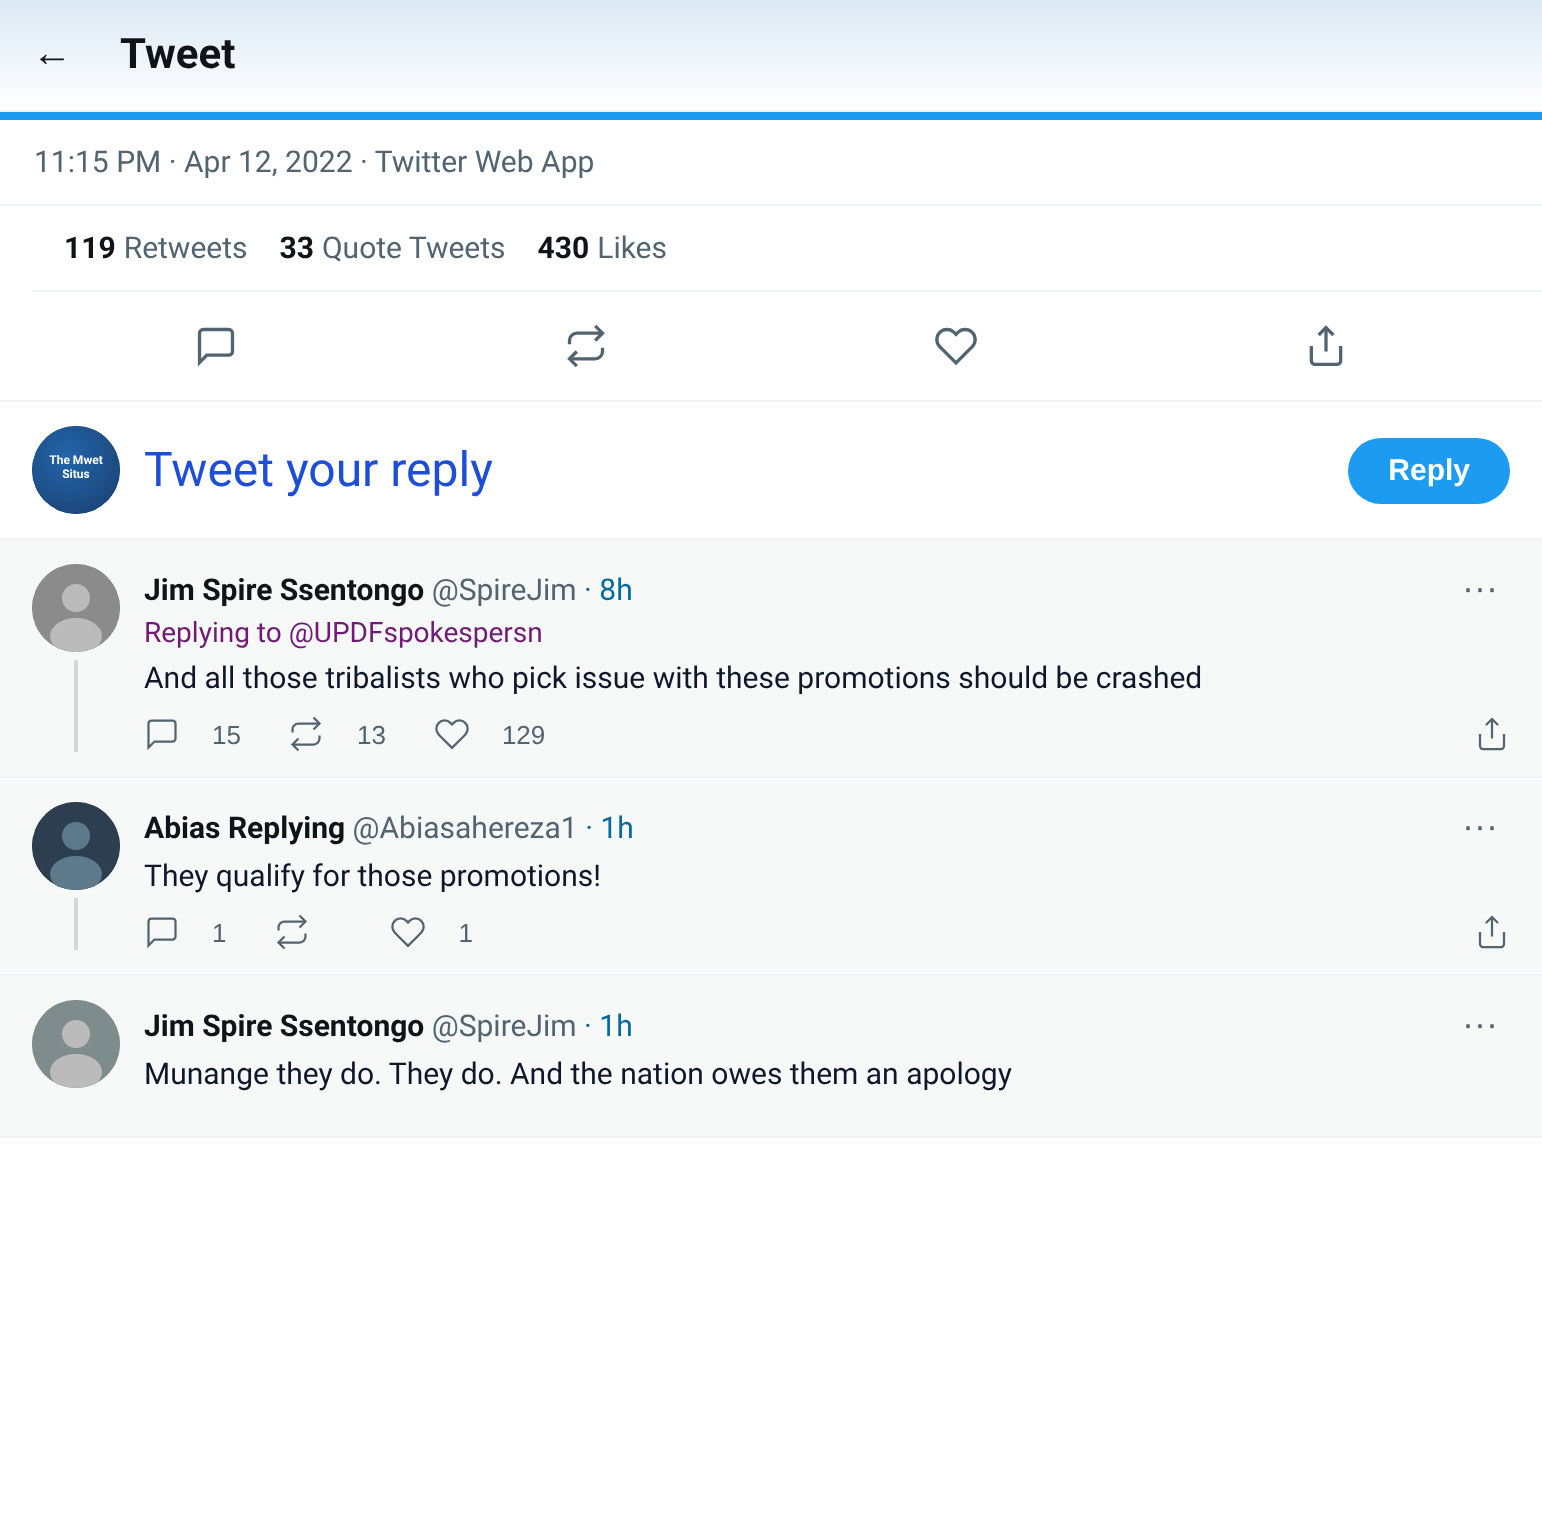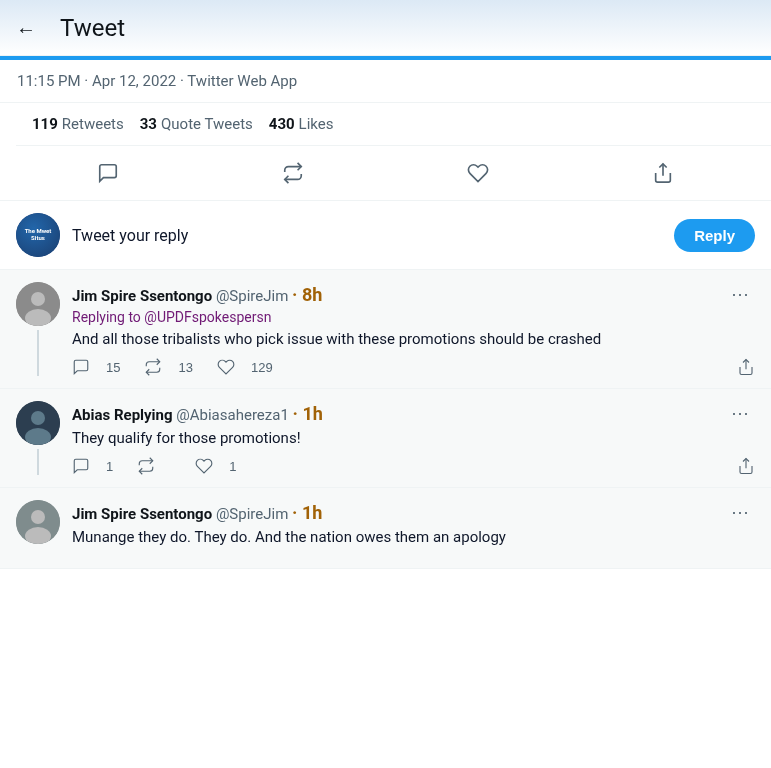--- a/index.html
+++ b/index.html
@@ -24,22 +24,22 @@
     }
     .header-back-btn {
       background: none;
       border: none;
       cursor: pointer;
       font-size: 20px;
       padding: 4px 8px 4px 0;
       color: #0f1419;
     }
     .header-title {
-      font-size: 24px;
-      font-weight: 400;
+      font-size: 21px;
+      font-weight: 700;
     }
     .blue-bar {
       height: 4px;
       background: #1d9bf0;
       width: 100%;
     }
 
     
     .tweet-meta {
       padding: 12px 17px;
@@ -106,22 +106,22 @@
       align-items: center;
       justify-content: center;
       color: white;
       font-size: 10px;
       font-weight: bold;
       text-align: center;
       overflow: hidden;
     }
     .compose-placeholder {
       flex: 1;
-      color: #0f172a;
-      font-size: 16px;
+      color: #1d4ed8;
+      font-size: 24px;
     }
     .reply-btn {
       background: #1d9bf0;
       color: #fff;
       border: none;
       border-radius: 9999px;
       padding: 8px 20px;
       font-size: 15px;
       font-weight: 700;
       cursor: pointer;
@@ -180,23 +180,22 @@
       font-weight: 700;
       font-size: 15px;
       color: #0f1419;
     }
     .reply-handle {
       color: #536471;
       font-weight: 400;
       font-size: 15px;
     }
     .reply-time {
-      color: #a16207;
-      font-size: 18px;
-      font-weight: bold;
+      color: #0369a1;
+      font-size: 15px;
     }
     .more-btn {
       background: none;
       border: none;
       cursor: pointer;
       color: #536471;
       font-size: 18px;
       padding: 2px 6px;
     }
     .replying-to {

